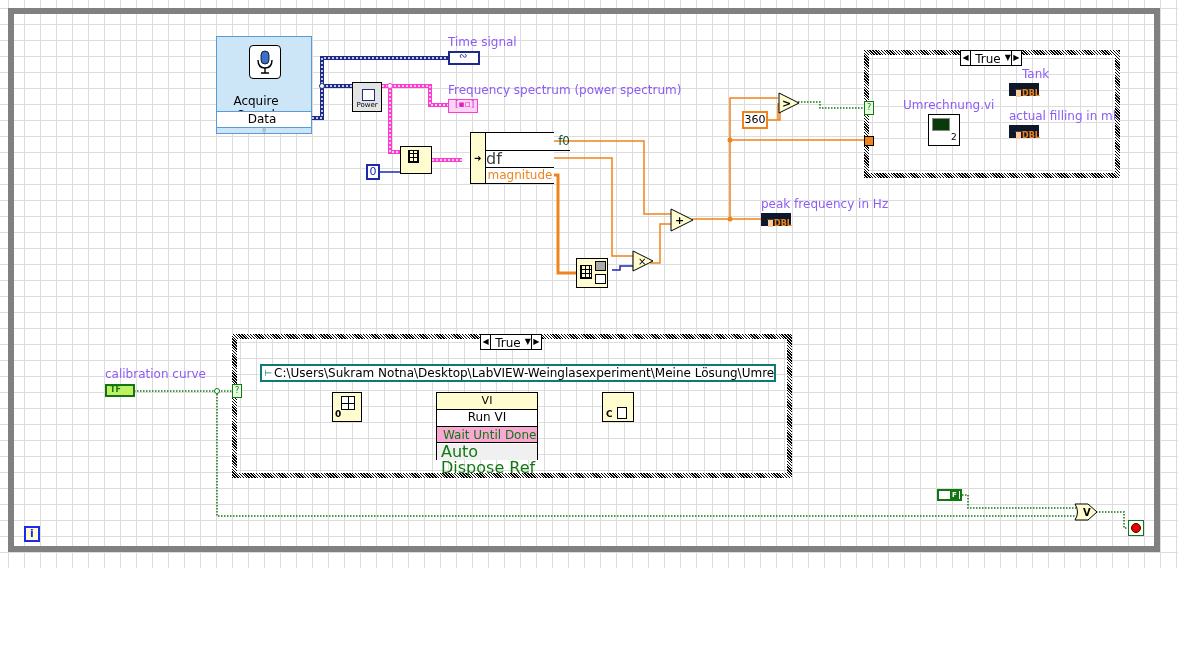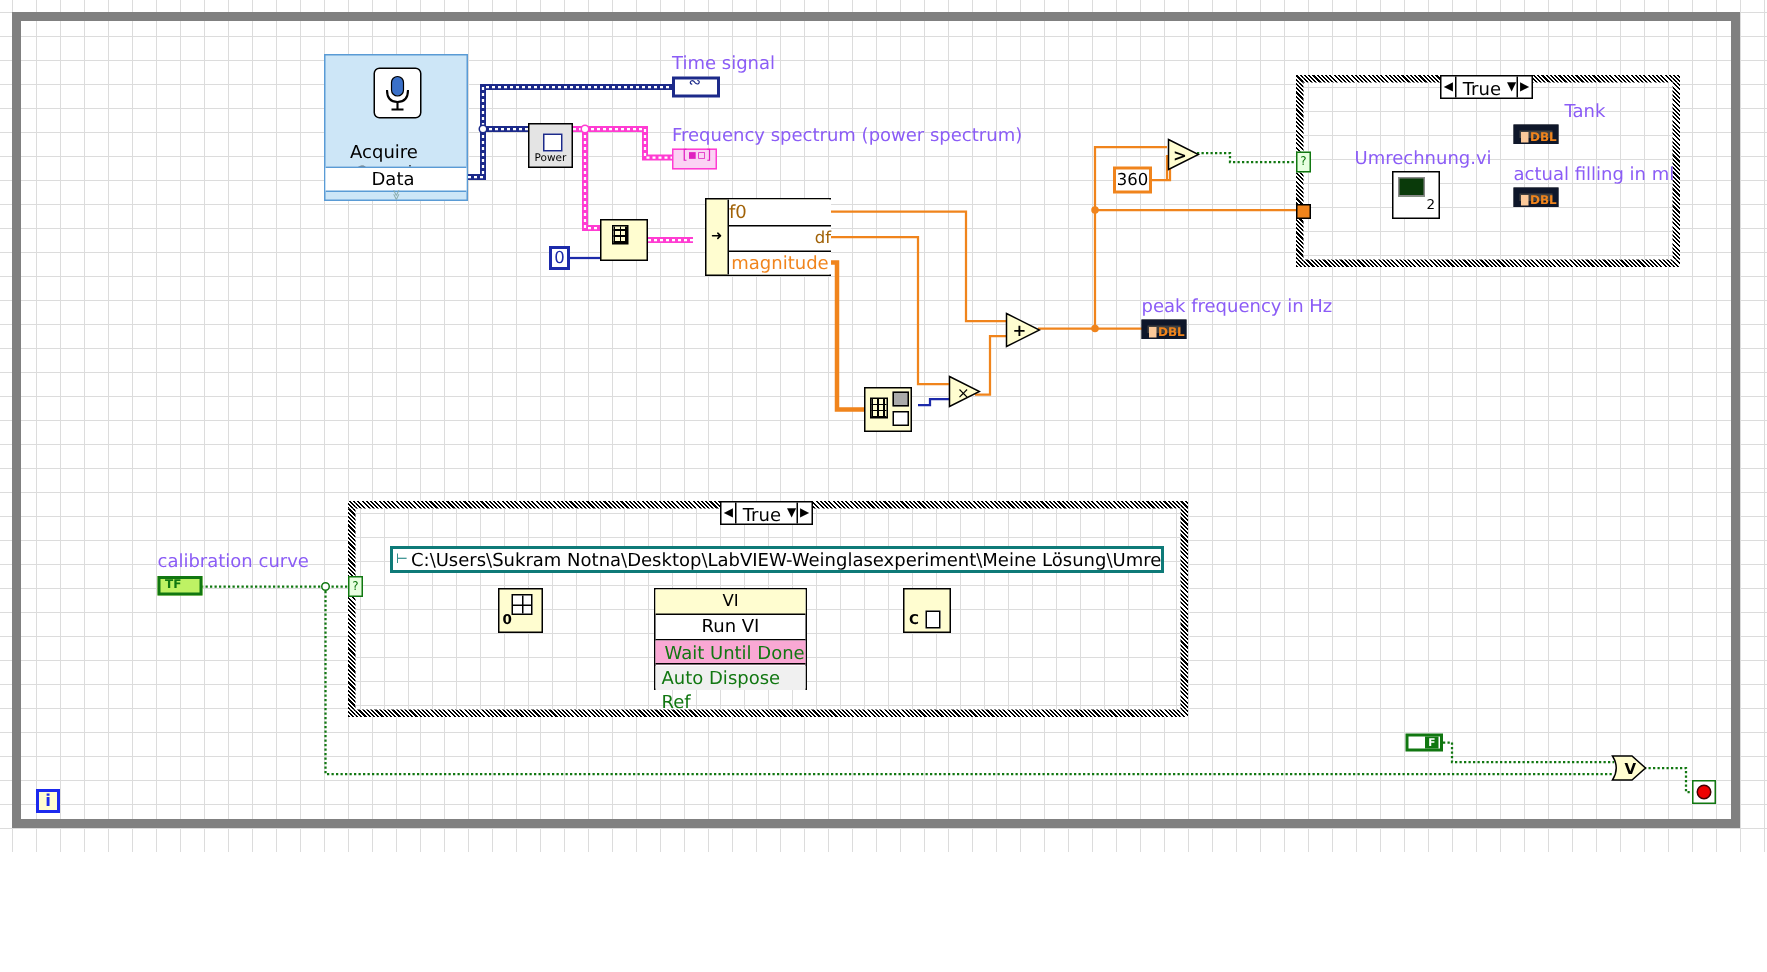--- a/index.html
+++ b/index.html
@@ -19,21 +19,21 @@
     border-image: repeating-linear-gradient(45deg,#000 0 1px,#fff 1px 2px) 5; }
   .case-inner { position:absolute; inset:0; background-image:
       linear-gradient(to right, #dcdcdc 1px, transparent 1px),
       linear-gradient(to bottom, #dcdcdc 1px, transparent 1px);
     background-size:16px 16px; background-position:3px 3px; }
   .selector { position:absolute; height:16px; background:#fff; border:1px solid #000; font-size:12px; line-height:16px; display:flex; align-items:stretch; box-sizing:border-box; }
   .selector .arr { width:10px; font-size:8px; display:flex; align-items:center; justify-content:center; border-right:1px solid #000; }
   .selector .arr.r { border-right:none; border-left:1px solid #000; }
   .selector .txt { padding:0 4px; flex:1; }
   .node { position:absolute; background:#fffdd0; border:1px solid #000; box-sizing:border-box; }
-  .ind-dbl { position:absolute; width:30px; height:13px; border:4px solid #0f172a; background:#404040; box-sizing:border-box; font:bold 8px "DejaVu Sans", sans-serif; color:#f0841c; line-height:9px; padding-left:7px; }
+  .ind-dbl { position:absolute; width:30px; height:13px; border:6px solid #0f172a; background:#404040; box-sizing:border-box; font:bold 8px "DejaVu Sans", sans-serif; color:#f0841c; line-height:9px; padding-left:7px; }
   .ind-dbl::before { content:""; position:absolute; left:1px; top:1px; width:5px; height:7px; background:#fbc99a; }
 </style>
 </head>
 <body>
 
 <div id="canvas"></div>
 
 <div class="loop-h" style="left:8px;top:8px;width:1152px;height:6px;"></div>
 <div class="loop-h" style="left:8px;top:8px;width:6px;height:544px;"></div>
 <div class="loop-h" style="left:8px;top:546px;width:1152px;height:6px;"></div>
@@ -134,22 +134,22 @@
   <span style="position:absolute;left:6px;top:-1px;font-size:9px;color:#e020c0;">[▪▫]</span>
 </div>
 
 <div class="node" style="left:400px;top:146px;width:32px;height:28px;">
   <div class="abs" style="left:7px;top:3px;width:9px;height:11px;border:1px solid #000;background:repeating-linear-gradient(0deg,#000 0 1px,transparent 1px 4px),repeating-linear-gradient(90deg,#000 0 1px,transparent 1px 4px);"></div>
 </div>
 <div class="abs" style="left:366px;top:164px;width:14px;height:16px;border:2px solid #1c2aaa;box-sizing:border-box;font-size:11px;line-height:12px;text-align:center;color:#1c2aaa;background:#fff;">0</div>
 
 <div class="abs" style="left:470px;top:132px;width:84px;height:52px;border:1px solid #000;background:#fffdd0;box-sizing:border-box;">
   <div class="abs" style="left:14px;top:0;width:68px;height:50px;background:#fff;border-left:1px solid #000;"></div>
-  <div class="abs" style="left:15px;top:0;width:68px;height:17px;border-bottom:1px solid #000;text-align:left;font-size:12px;line-height:17px;color:#a16207;">f0</div>
-  <div class="abs" style="left:15px;top:17px;width:68px;height:17px;border-bottom:1px solid #000;text-align:right;font-size:11px;line-height:17px;color:#a16207;">df</div>
+  <div class="abs" style="left:15px;top:0;width:68px;height:17px;border-bottom:1px solid #000;text-align:right;font-size:12px;line-height:17px;color:#14532d;padding-left:16px;">f0</div>
+  <div class="abs" style="left:15px;top:17px;width:68px;height:17px;border-bottom:1px solid #000;text-align:left;font-size:16px;line-height:17px;color:#404040;">df</div>
   <div class="abs" style="left:15px;top:34px;width:68px;height:16px;text-align:center;font-size:12px;line-height:16px;color:#f0841c;">magnitude</div>
   <div class="abs" style="left:3px;top:20px;font-size:9px;">➜</div>
 </div>
 
 <div class="node" style="left:576px;top:258px;width:32px;height:30px;">
   <div class="abs" style="left:3px;top:6px;width:10px;height:12px;border:1px solid #000;background:repeating-linear-gradient(0deg,#000 0 1px,transparent 1px 4px),repeating-linear-gradient(90deg,#000 0 1px,transparent 1px 4px);"></div>
   <div class="abs" style="left:18px;top:2px;width:9px;height:8px;border:1px solid #000;background:#aaa;"></div>
   <div class="abs" style="left:18px;top:15px;width:9px;height:8px;border:1px solid #000;background:#fff;"></div>
 </div>
 
@@ -182,21 +182,21 @@
   <span style="font-size:8px;align-self:center;">▼</span>
   <span class="arr r">▶</span>
 </div>
 <div class="abs" style="left:864px;top:101px;width:8px;height:12px;border:1px solid #117711;background:#e8ffe0;font-size:8px;line-height:12px;text-align:center;color:#117711;">?</div>
 <div class="abs" style="left:864px;top:136px;width:8px;height:8px;background:#f0841c;border:1px solid #000;"></div>
 <div class="lbl" style="left:903px;top:98px;">Umrechnung.vi</div>
 <div class="abs" style="left:928px;top:114px;width:32px;height:32px;background:#fff;border:1px solid #000;box-sizing:border-box;">
   <div class="abs" style="left:3px;top:3px;width:16px;height:11px;background:#0a3a0a;border:1px solid #888;"></div>
   <div class="abs" style="left:22px;top:17px;font-size:9px;">2</div>
 </div>
-<div class="lbl" style="left:1043px;top:67px;">Tank</div>
+<div class="lbl" style="left:1022px;top:67px;">Tank</div>
 <div class="ind-dbl" style="left:1009px;top:83px;">DBL</div>
 <div class="lbl" style="left:1009px;top:109px;">actual filling in ml</div>
 <div class="ind-dbl" style="left:1009px;top:125px;">DBL</div>
 
 <div class="lbl" style="left:105px;top:367px;">calibration curve</div>
 <div class="abs" style="left:105px;top:384px;width:30px;height:13px;border:2px solid #117711;background:#bef264;box-sizing:border-box;">
   <span style="position:absolute;left:3px;top:-1px;font-size:8px;font-weight:bold;color:#117711;">TF</span>
 </div>
 
 <div class="case" style="left:232px;top:334px;width:560px;height:144px;">
@@ -218,21 +218,21 @@
   <span style="position:absolute;left:2px;top:16px;font-size:9px;font-weight:bold;">0</span>
 </div>
 <div class="abs" style="left:436px;top:392px;width:102px;height:68px;border:1px solid #000;background:#fff;box-sizing:border-box;">
   <div class="abs" style="left:0;top:0;width:100px;height:16px;background:#fffdd0;border-bottom:1px solid #000;font-size:11px;line-height:16px;text-align:center;">
     <span>VI</span>
   </div>
   <div class="abs" style="left:0;top:16px;width:100px;height:17px;text-align:center;font-size:12px;line-height:17px;border-bottom:1px solid #000;">Run VI</div>
   <div class="abs" style="left:0;top:34px;width:100px;height:16px;background:#f9a8d4;border-bottom:1px solid #000;font-size:12px;line-height:16px;color:#117711;padding-left:6px;box-sizing:border-box;">
     <span>Wait Until Done</span>
   </div>
-  <div class="abs" style="left:0;top:51px;width:100px;height:16px;background:#f0f0f0;font-size:12px;line-height:16px;color:#117711;padding-left:4px;box-sizing:border-box;">
+  <div class="abs" style="left:0;top:51px;width:100px;height:16px;background:#f0f0f0;font-size:16px;line-height:16px;color:#117711;padding-left:4px;box-sizing:border-box;">
     <span>Auto Dispose Ref</span>
   </div>
 </div>
 <div class="node" style="left:602px;top:392px;width:32px;height:30px;">
   <span style="position:absolute;left:3px;top:16px;font-size:9px;font-weight:bold;">C</span>
   <span style="position:absolute;left:14px;top:14px;width:8px;height:10px;border:1px solid #000;background:#fff;"></span>
 </div>
 
 <div class="abs" style="left:937px;top:489px;width:25px;height:12px;border:2px solid #117711;background:#fff;box-sizing:border-box;">
   <span style="position:absolute;right:1px;top:0;width:9px;height:8px;background:#117711;color:#fff;font-size:7px;font-weight:bold;line-height:8px;text-align:center;">F</span>

